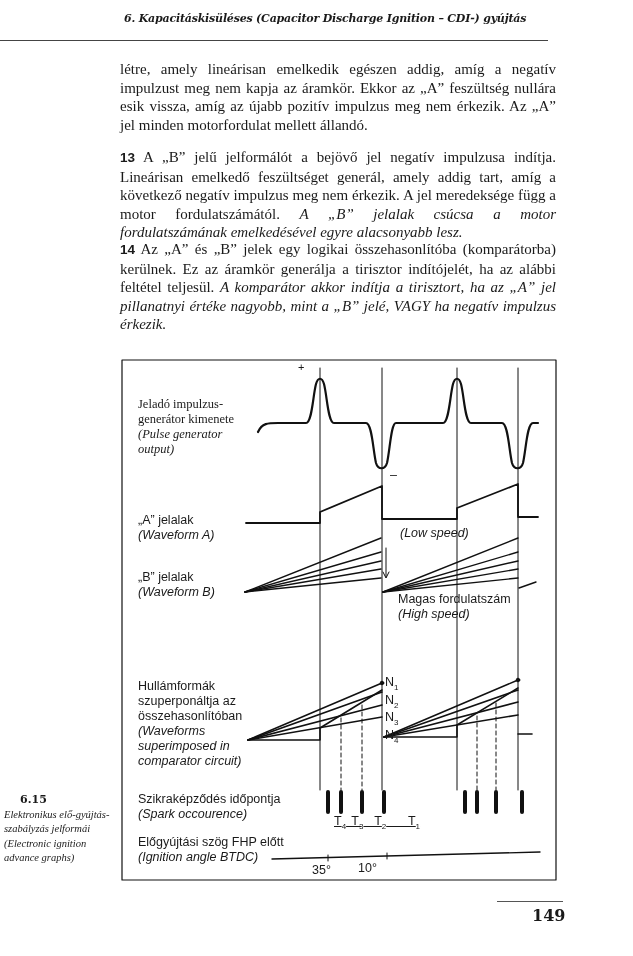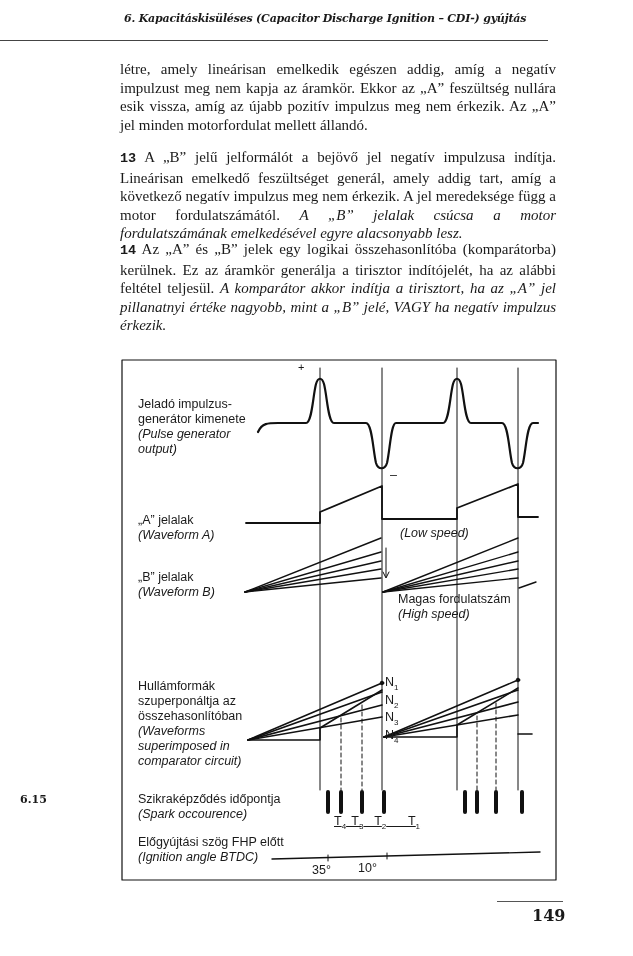--- a/index.html
+++ b/index.html
@@ -1,20 +1,20 @@
 <!DOCTYPE html>
 <html><head>
 <meta charset="utf-8">
 <style>
   html, body { margin:0; padding:0; background:#ffffff; }
   body { width:633px; height:956px; position:relative; overflow:hidden; color:#1a1a1a; }
   .hdr { position:absolute; left:124px; top:12px; font-family:"DejaVu Serif", serif; font-weight:bold; font-style:italic; font-size:11px; letter-spacing:-0.2px; white-space:nowrap; }
   .hdr-rule { position:absolute; left:0; top:40px; width:548px; height:1px; background:#444; }
   .para { position:absolute; left:120px; width:436px; font-family:"Liberation Serif", serif; font-size:15px; line-height:18.6px; text-align:justify; }
-  .para b { font-family:Liberation Mono, monospace; font-weight:bold; font-size:13.5px; }
+  .para b { font-family:Liberation Sans, sans-serif; font-weight:bold; font-size:13.5px; }
   .para i { font-style:italic; }
   #p1 { top:60px; }
   #p2 { top:148px; }
   #p3 { top:240px; }
   .caption { position:absolute; left:4px; top:793px; width:112px; font-family:"Liberation Serif", serif; font-style:italic; font-size:10.5px; line-height:14.5px; }
   .caption .num { font-style:normal; font-weight:bold; font-family:"DejaVu Serif", serif; font-size:11px;margin-left:16px; }
   .fig { position:absolute; left:0; top:0; width:633px; height:956px; }
   .lbl { position:absolute; font-family:"Liberation Sans", sans-serif; font-size:12.5px; line-height:15px; white-space:nowrap; }
   .lbl i { font-style:italic; }
   .foot-rule { position:absolute; left:497px; top:901px; width:66px; height:1px; background:#555; }
@@ -100,21 +100,21 @@
 
     <line x1="272" y1="859" x2="540" y2="852" stroke-width="1.4"></line>
     <line x1="328" y1="855" x2="328" y2="861" stroke-width="1"></line>
     <line x1="387" y1="853" x2="387" y2="859" stroke-width="1"></line>
   </g>
 </svg>
 
 <div class="lbl" style="left:298px;top:360px;font-size:11px;">+</div>
 <div class="lbl" style="left:390px;top:468px;">–</div>
 
-<div class="lbl" style="left:138px;top:397px;">
+<div class="lbl" style="left:138px;top:397px;font-family:Liberation Serif, serif;">
   <div>Jeladó impulzus-</div>
   <div>generátor kimenete</div>
   <div><i>(Pulse generator</i></div>
   <div><i>output)</i></div>
 </div>
 
 <div class="lbl" style="left:138px;top:513px;">
   <div>„A” jelalak</div>
   <div><i>(Waveform A)</i></div>
 </div>
@@ -158,16 +158,18 @@
 
 <div class="lbl" style="left:138px;top:835px;">
   <div>Előgyújtási szög FHP előtt</div>
   <div><i>(Ignition angle BTDC)</i></div>
 </div>
 <div class="lbl" style="left:312px;top:863px;">35°</div>
 <div class="lbl" style="left:358px;top:861px;">10°</div>
 
 <div class="caption">
   <div class="num">6.15</div>
+  <div>Elektronikus elő-gyújtás-szabályzás jelformái</div>
+  <div>(Electronic ignition advance graphs)</div>
 </div>
 
 <div class="foot-rule"></div>
 <div class="pagenum">149</div>
 
 </body></html>

